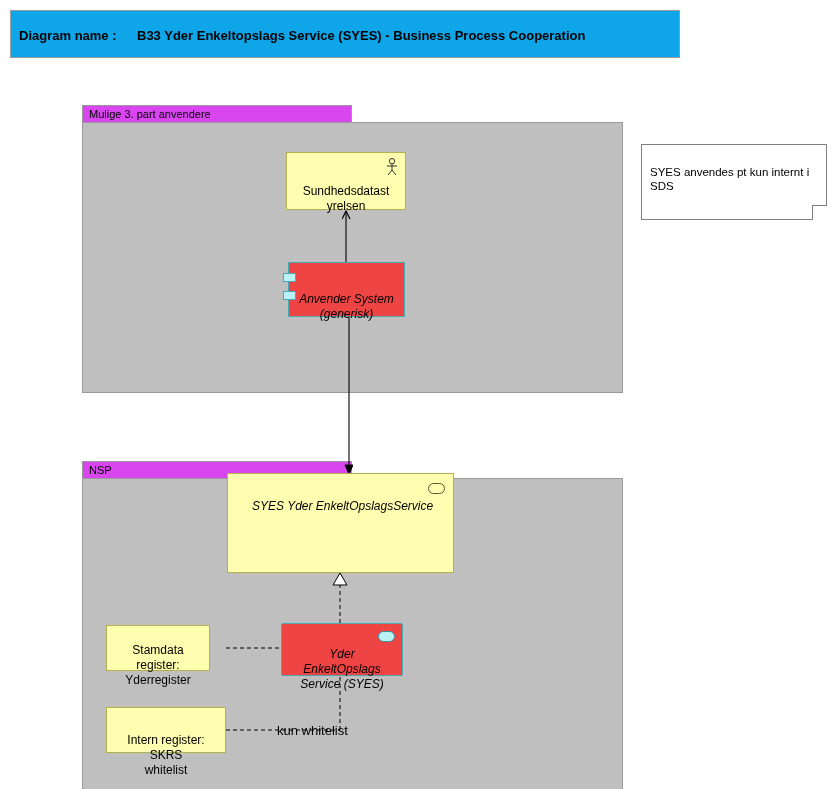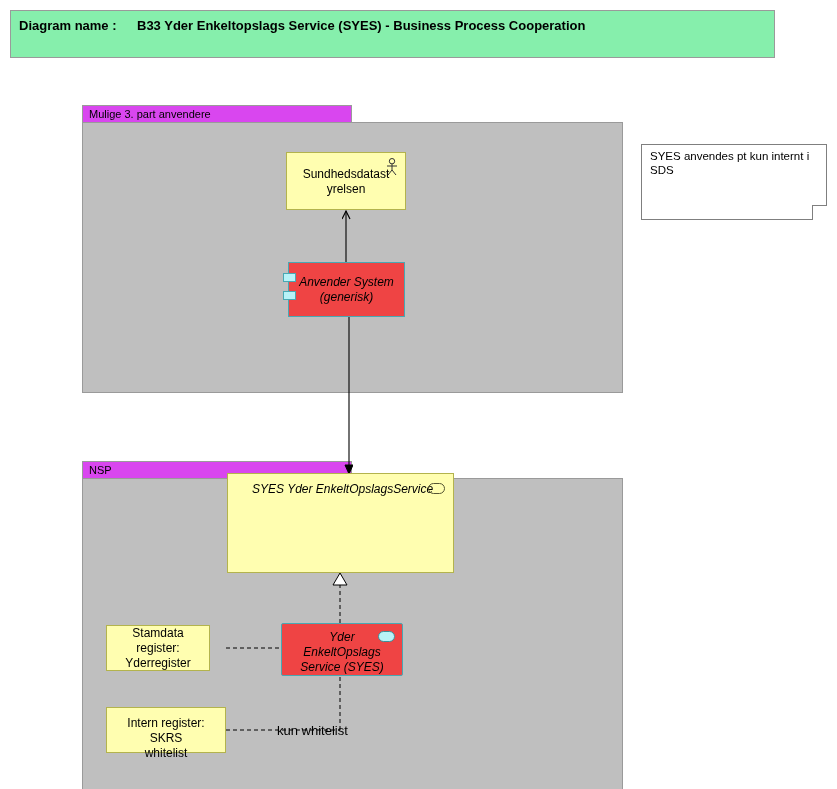--- a/index.html
+++ b/index.html
@@ -15,26 +15,26 @@
     font-size: 12px;
     color: #000000;
     overflow: hidden;
   }
 
   
   .header {
     position: absolute;
     left: 10px;
     top: 10px;
-    width: 765px;
+    width: 670px;
     height: 48px;
-    background: #86efac;
+    background: #0ea5e9;
     border: 1px solid #9a9a9a;
     box-sizing: border-box;
-    padding: 5px 8px 0 8px;
+    padding: 15px 8px 0 8px;
   }
   .header-row {
     font-weight: bold;
     font-size: 13px;
     line-height: 19px;
     white-space: pre;
   }
   .hdr-label {
     display: inline-block;
     width: 118px;
@@ -80,20 +80,21 @@
     border-color: #b3b34d;
   }
   .cyan {
     background: #ef4444;
     border-color: #49a8b3;
     font-style: italic;
   }
   .node .label {
     display: block;
     padding: 0 6px;
+    margin-top: 17px;
   }
 
   
   .actor-icon {
     position: absolute;
     right: 6px;
     top: 5px;
     width: 14px;
     height: 18px;
   }
@@ -125,21 +126,21 @@
   }
 
   
   .note {
     position: absolute;
     background: #ffffff;
     border: 1px solid #7f7f7f;
     box-sizing: border-box;
     font-size: 11.5px;
     line-height: 14px;
-    padding: 4px 8px;
+    padding: 20px 8px;
   }
   .note-fold {
     position: absolute;
     right: -1px;
     bottom: -1px;
     width: 14px;
     height: 14px;
     background: #ffffff;
     border-left: 1px solid #7f7f7f;
     border-top: 1px solid #7f7f7f;

